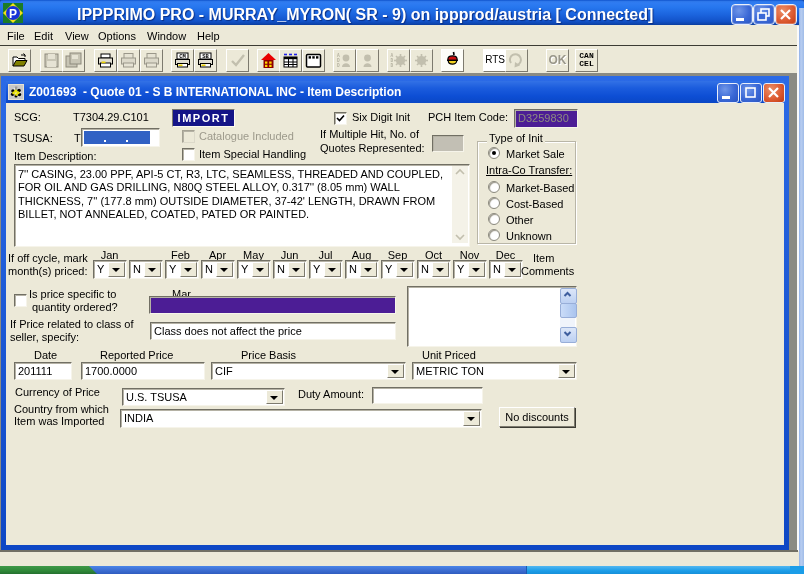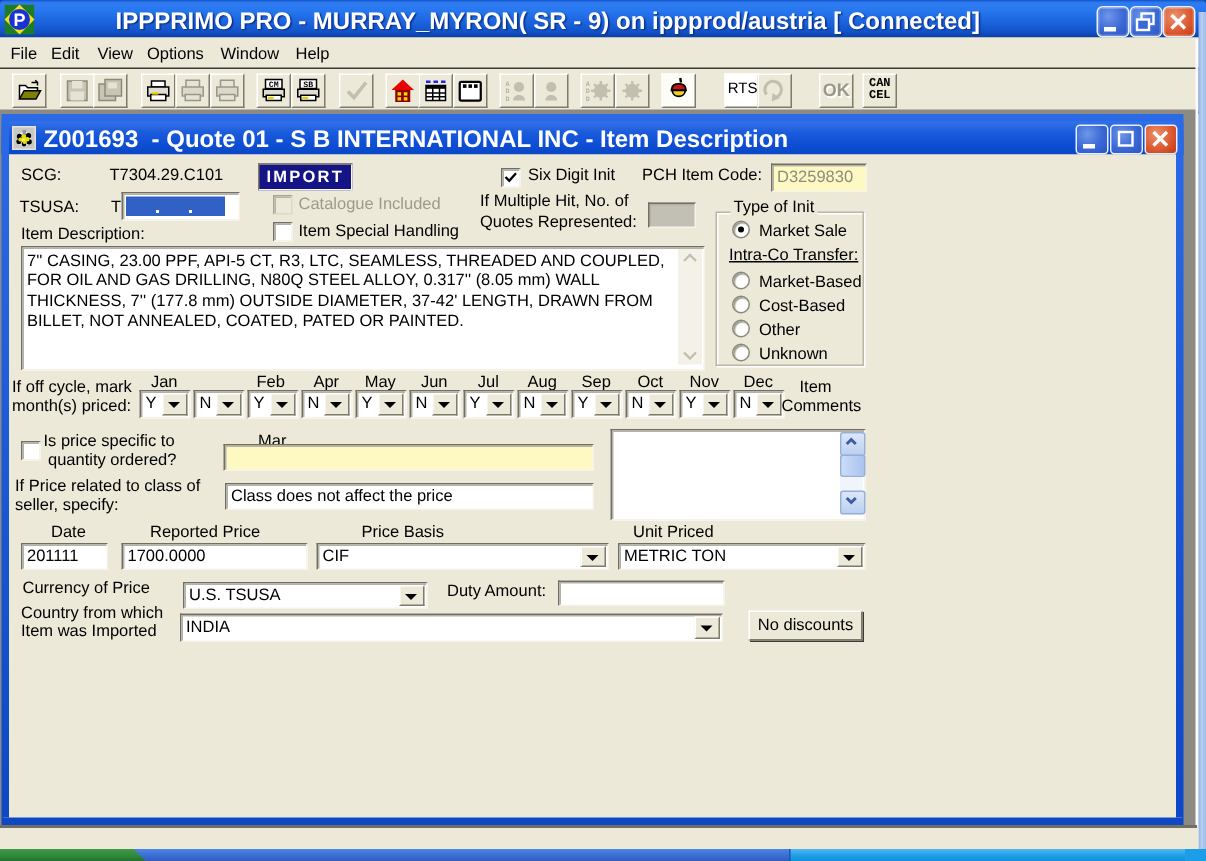--- a/index.html
+++ b/index.html
@@ -40,21 +40,21 @@
  pointer-events:none;
  border:5px solid transparent;
  border-image:linear-gradient(180deg,#2b6ae6,#0d47c5) 1;}
 .icapbtn{position:absolute;top:7px;width:20px;height:18px;border-radius:3px;
  border:1px solid #e8eefa;}
 
 .sunken{position:absolute;background:#fff;
  border-top:1px solid #716f64;border-left:1px solid #716f64;
  border-bottom:1px solid #f6f4ea;border-right:1px solid #f6f4ea;
  box-shadow:inset 1px 1px 0 #b5b2a5;}
-.sunkdis{background:#fef9c3;}
+.sunkdis{background:#4c1d95;}
 .combo{position:absolute;background:#fff;
  border-top:1px solid #716f64;border-left:1px solid #716f64;
  border-bottom:1px solid #f6f4ea;border-right:1px solid #f6f4ea;
  box-shadow:inset 1px 1px 0 #b5b2a5;}
 .combo .txt{position:absolute;left:3px;top:2px;font-size:11px;white-space:nowrap;}
 .combo .arr{position:absolute;right:1px;top:1px;bottom:1px;width:15px;background:#ece9d8;
  border-top:1px solid #fff;border-left:1px solid #fff;
  border-right:1px solid #7d7a6e;border-bottom:1px solid #7d7a6e;}
 .combo .arr:after{content:"";position:absolute;left:3px;top:5px;
  border-left:4px solid transparent;border-right:4px solid transparent;border-top:4px solid #000;}
@@ -310,21 +310,21 @@
   <circle cx="10" cy="5.5" r="1.8" fill="#000"></circle>
   <circle cx="3.6" cy="9.3" r="1.7" fill="#000"></circle>
   <circle cx="10.4" cy="9.5" r="1.8" fill="#000"></circle>
   <circle cx="7" cy="11" r="1.6" fill="#000"></circle>
   <circle cx="6.8" cy="6.2" r="1.6" fill="#e8e000"></circle>
   <circle cx="4.6" cy="8" r="1.4" fill="#e8e000"></circle>
   <circle cx="9.2" cy="7.8" r="1.5" fill="#e8e000"></circle>
   <circle cx="7.4" cy="9.6" r="1.4" fill="#e8e000"></circle>
  </svg>
 </div>
-<div class="abs" style="left:29px;top:85px;font-size:16px;font-weight:bold;color:#fff;white-space:nowrap;">Z001693&nbsp;&nbsp;- Quote 01 - S B INTERNATIONAL INC - Item Description</div>
+<div class="abs" style="left:29px;top:85px;font-size:12px;font-weight:bold;color:#fff;white-space:nowrap;">Z001693&nbsp;&nbsp;- Quote 01 - S B INTERNATIONAL INC - Item Description</div>
 <div class="icapbtn capblue" style="left:717px;top:83px"><svg width="20" height="18">
       <rect x="4" y="12" width="8" height="3" fill="#fff"></rect>
     </svg></div>
 <div class="icapbtn capblue" style="left:740px;top:83px"><svg width="20" height="18">
       <rect x="5" y="4" width="9" height="9" fill="none" stroke="#fff" stroke-width="1.6"></rect>
     </svg></div>
 <div class="icapbtn capred" style="left:763px;top:83px"><svg width="20" height="18">
       <path d="M5 4 L14 13 M14 4 L5 13" stroke="#fff" stroke-width="2.2"></path>
     </svg></div>
 

